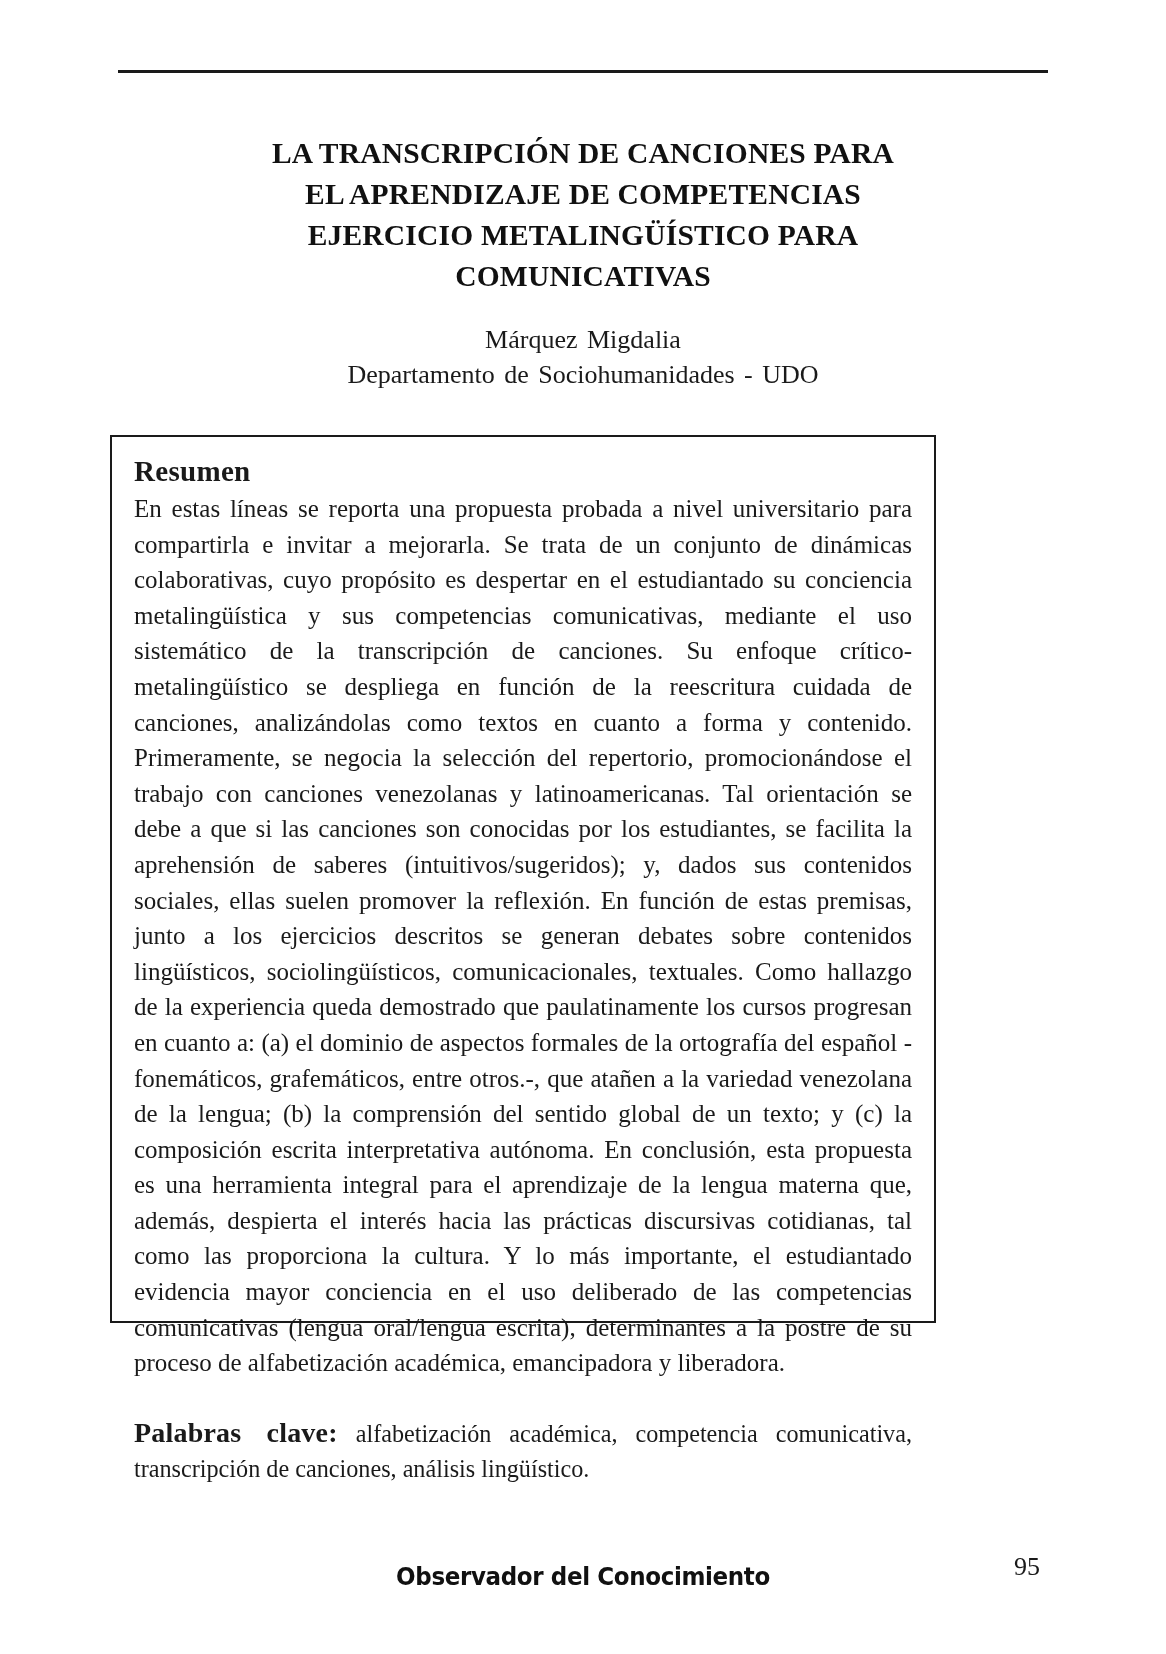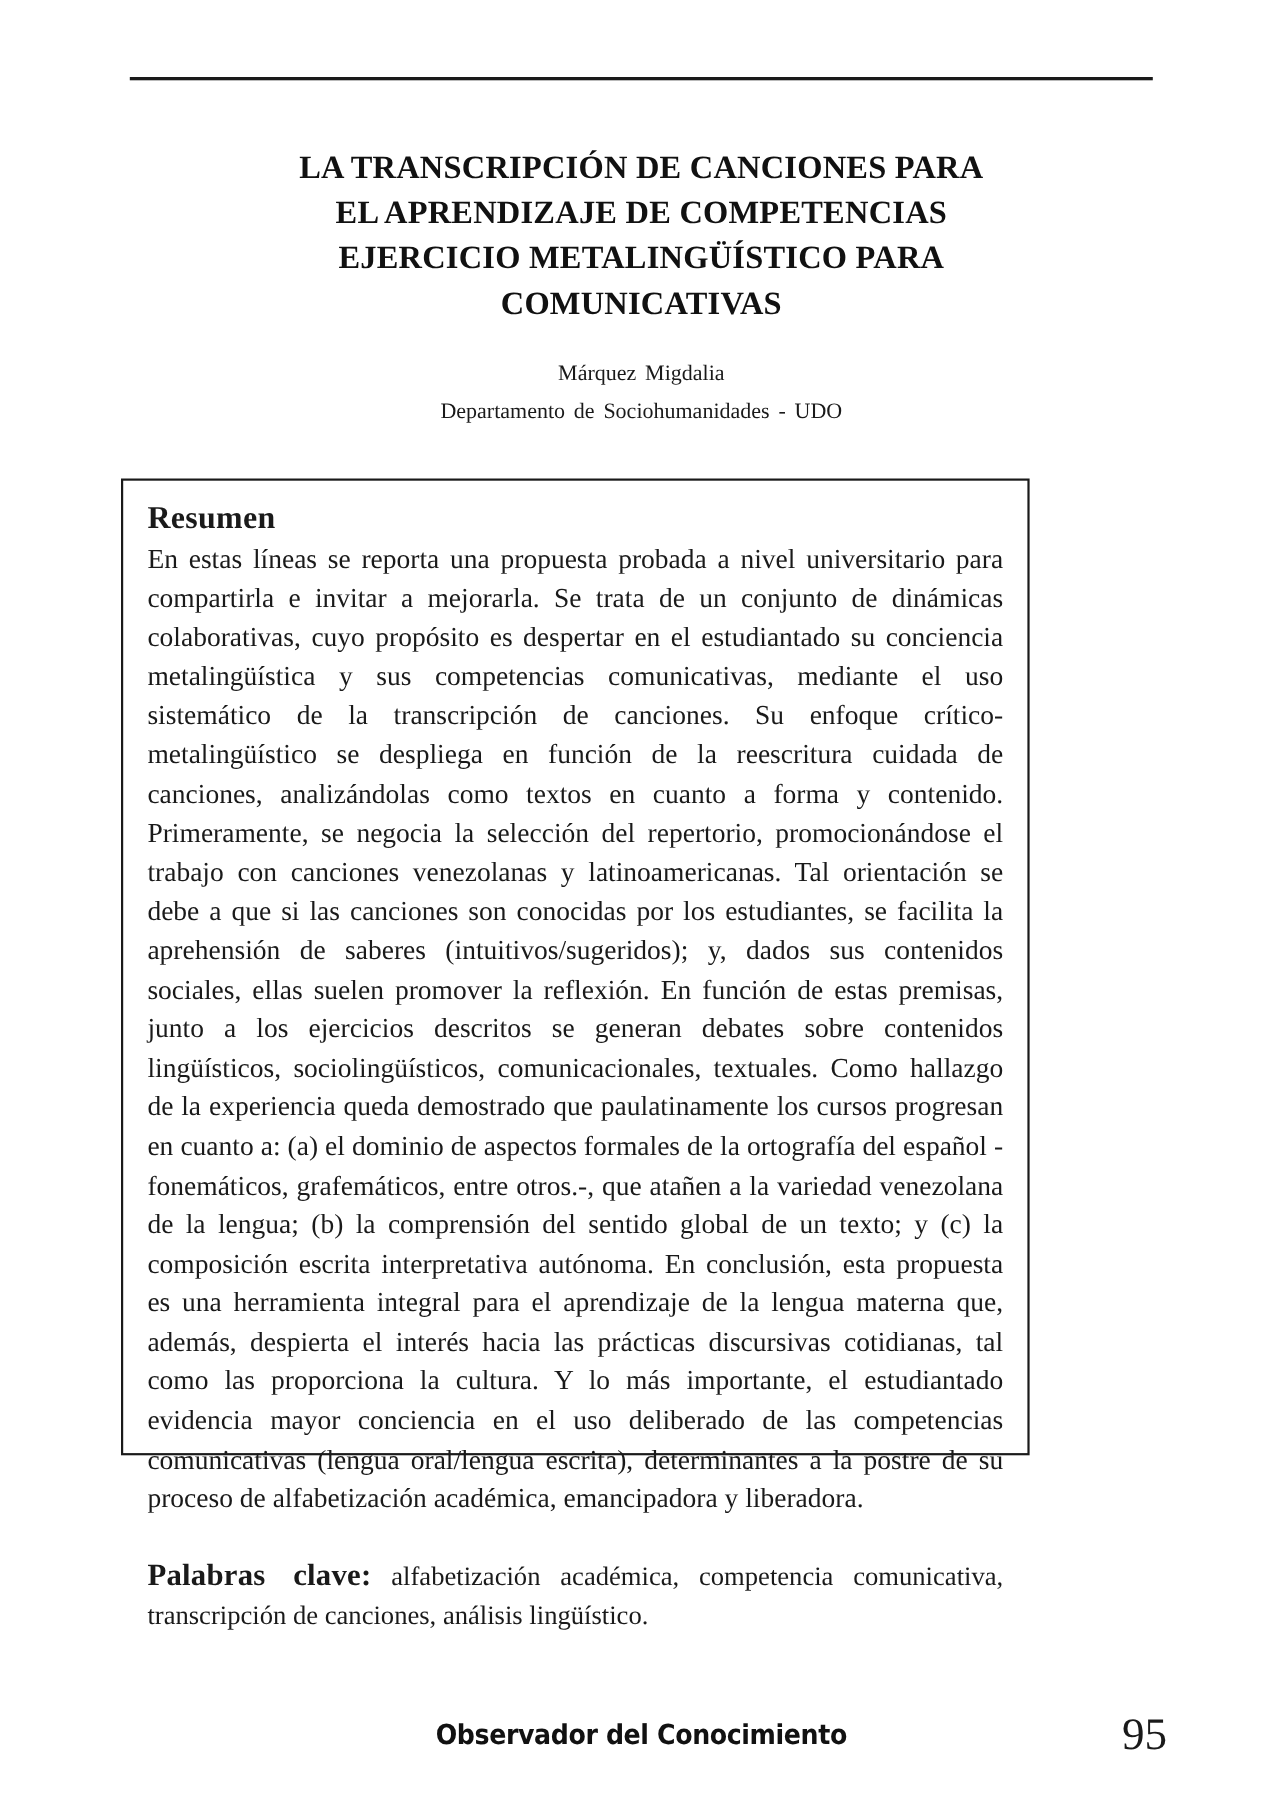--- a/index.html
+++ b/index.html
@@ -52,21 +52,21 @@
 
   
   .author-block {
     position: absolute;
     left: 150px;
     top: 322px;
     width: 866px;
     text-align: center;
   }
   .author-line {
-    font-size: 20px;
+    font-size: 26px;
     line-height: 35px;
     color: #1a1a1a;
     word-spacing: 3px;
   }
   .author-line.email {
     word-spacing: normal;
   }
 
   
   .abstract-box {
@@ -116,23 +116,23 @@
     text-align: center;
     font-family: "DejaVu Sans", "Liberation Sans", sans-serif;
     font-weight: bold;
     font-size: 25px;
     letter-spacing: -0.4px;
     color: #111111;
     transform: scaleX(0.92);
   }
   .footer-pageno {
     position: absolute;
-    right: 105px;
+    right: 126px;
     top: 1552px;
-    font-size: 41px;
+    font-size: 26px;
     color: #1a1a1a;
   }
 </style>
 </head>
 <body>
 
 <div class="page">
 
   <div class="top-rule"></div>
 

